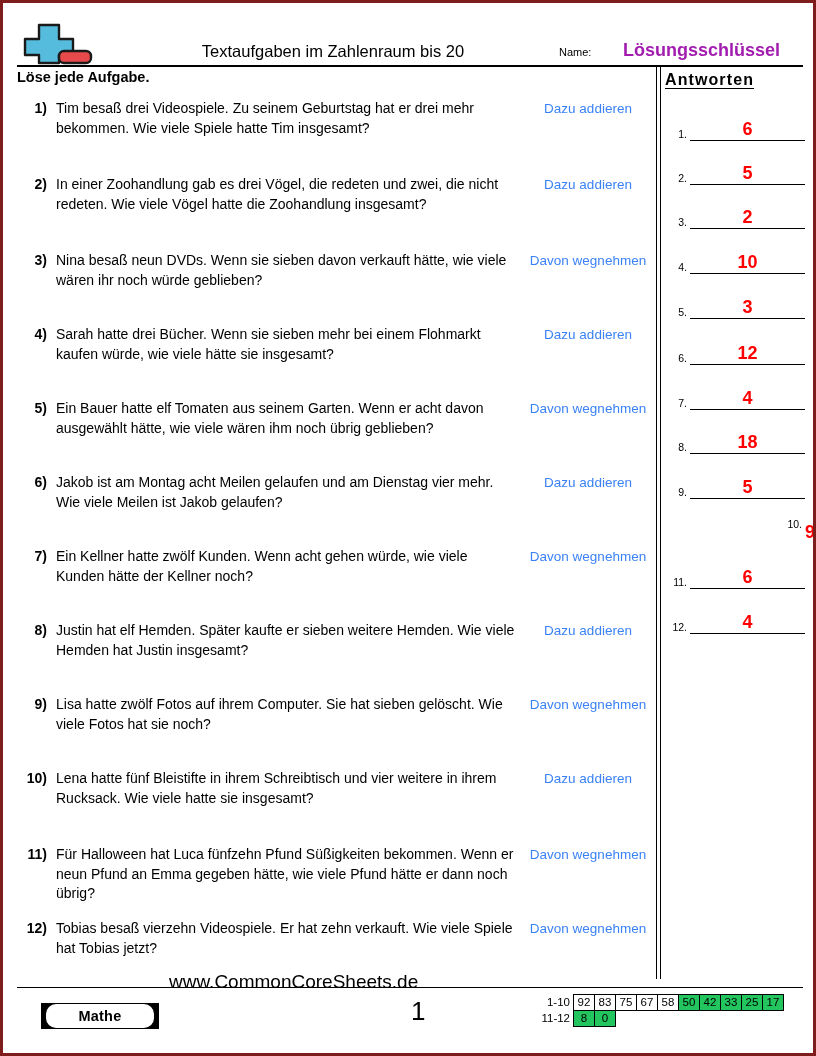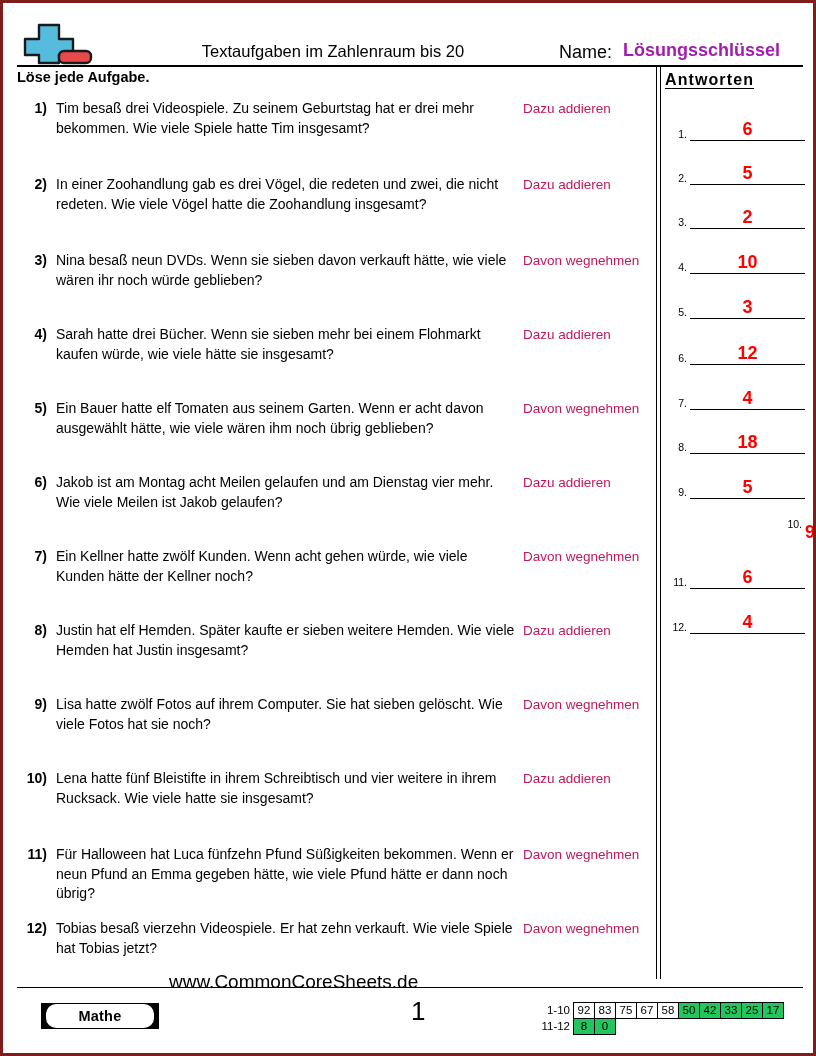--- a/index.html
+++ b/index.html
@@ -38,21 +38,21 @@
     left: 120px; top: 38px;
     width: 420px;
     text-align: center;
     font-size: 16.5px;
     line-height: 20px;
     white-space: nowrap;
   }
   .name-label {
     position: absolute;
     left: 556px; top: 40px;
-    font-size: 18px;
+    font-size: 11px;
     line-height: 18px;
     text-align: right;
   }
   .answerkey-label {
     position: absolute;
     left: 620px; top: 36px;
     font-size: 18px;
     font-weight: bold;
     line-height: 22px;
     color: #a21caf;
@@ -120,23 +120,24 @@
   }
   .p-text {
     flex: 1 1 auto;
     font-size: 14px;
     line-height: 19.5px;
     padding-right: 8px;
   }
   .p-op {
     flex: 0 0 auto;
     width: 130px;
+    text-align: center;
     font-size: 13.5px;
     line-height: 19.5px;
-    color: #be185d;
+    color: #3b82f6;
     white-space: nowrap;
   }
 
   
   .answers {
     position: absolute;
     left: 662px; top: 66px;
     width: 140px;
   }
   .answers-title {
@@ -225,21 +226,20 @@
   
   .scale {
     position: absolute;
     left: 531px; top: 991px;
     font-size: 11px;
   }
   .scale-row {
     display: flex;
     align-items: stretch;
     height: 17px;
-    margin-top: 8px;
   }
   .scale-label {
     flex: 0 0 36px;
     text-align: right;
     padding-right: 4px;
     font-size: 11.5px;
     line-height: 17px;
   }
   .scale-cell {
     flex: 0 0 22px;

